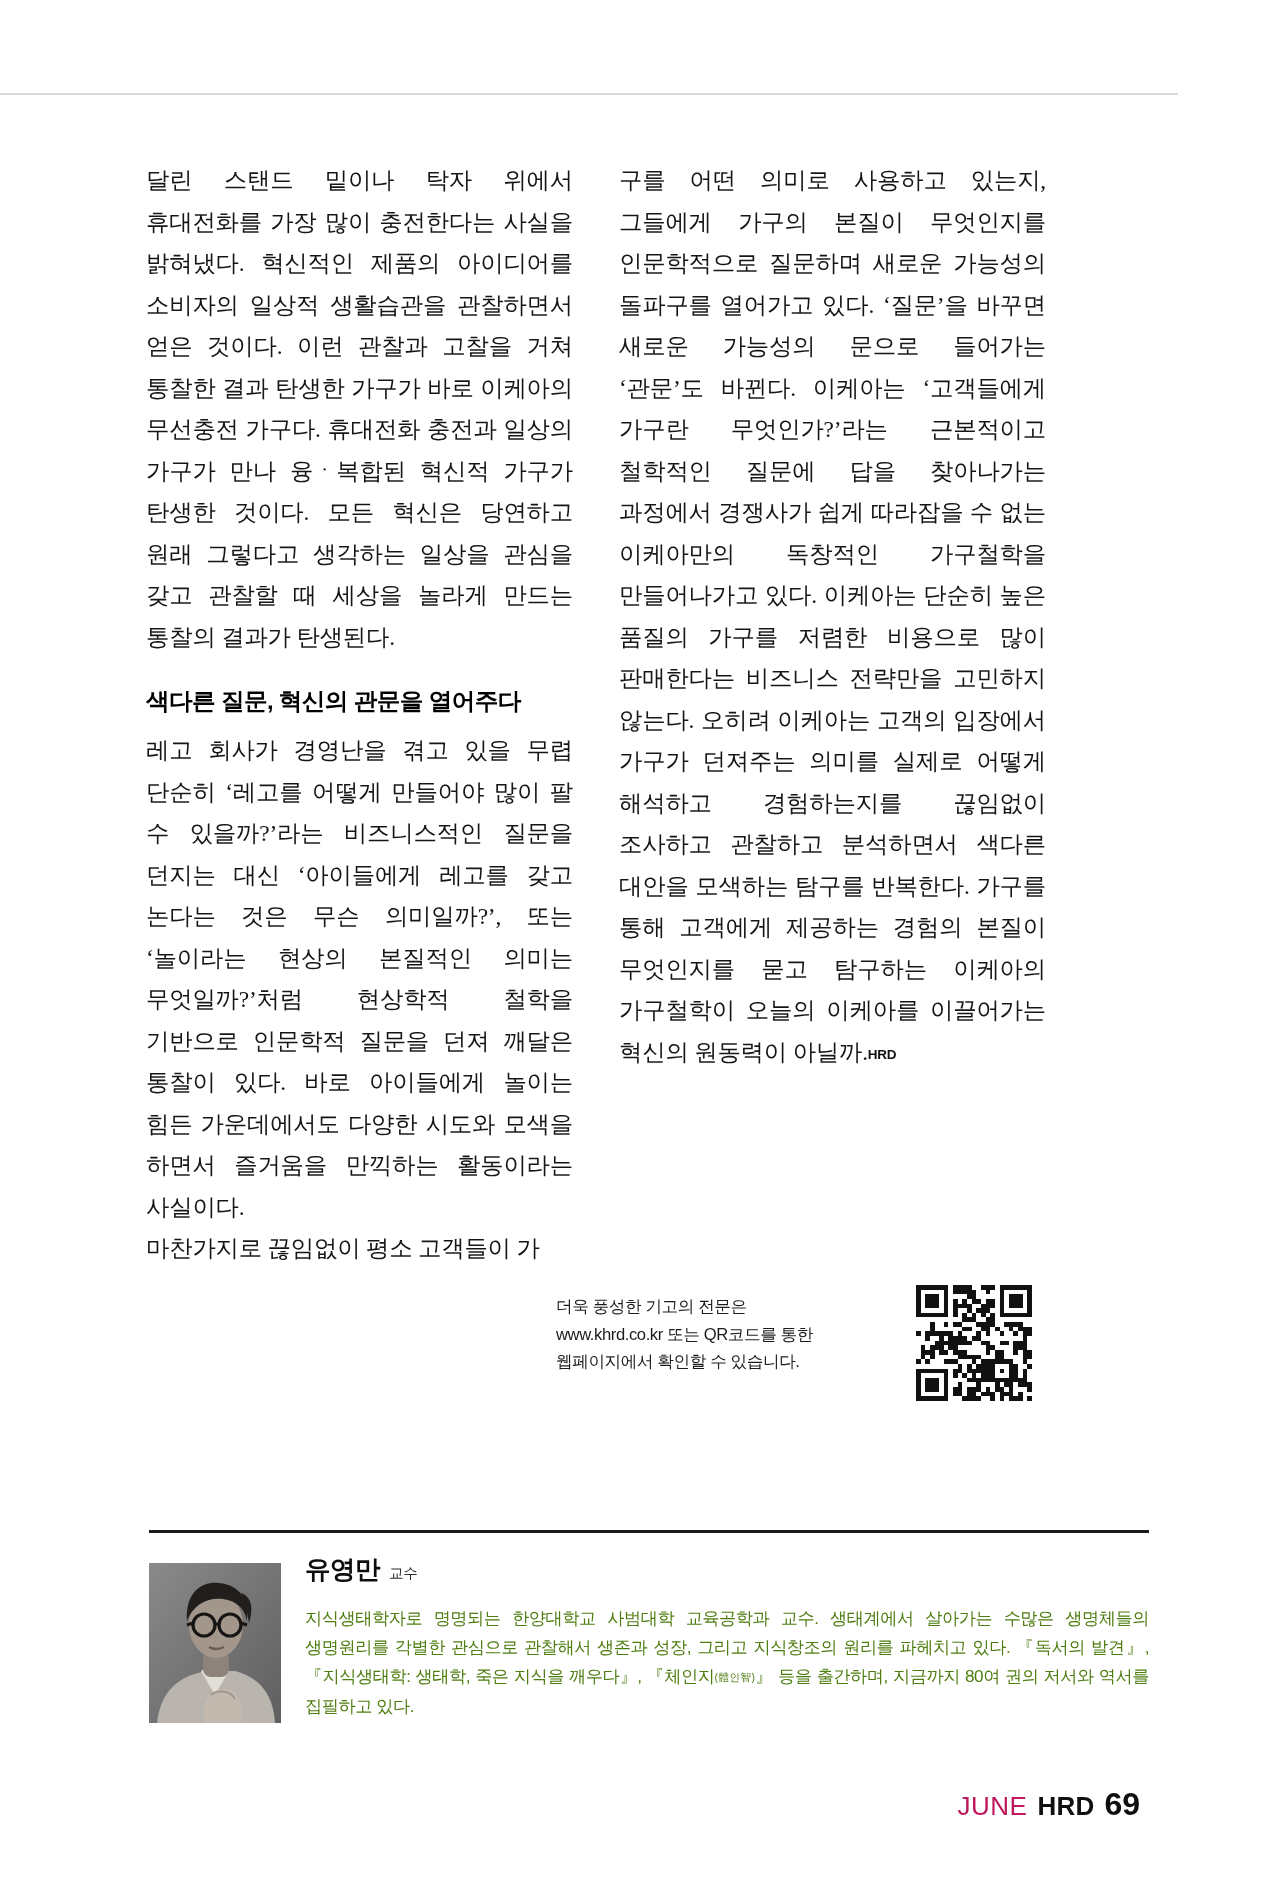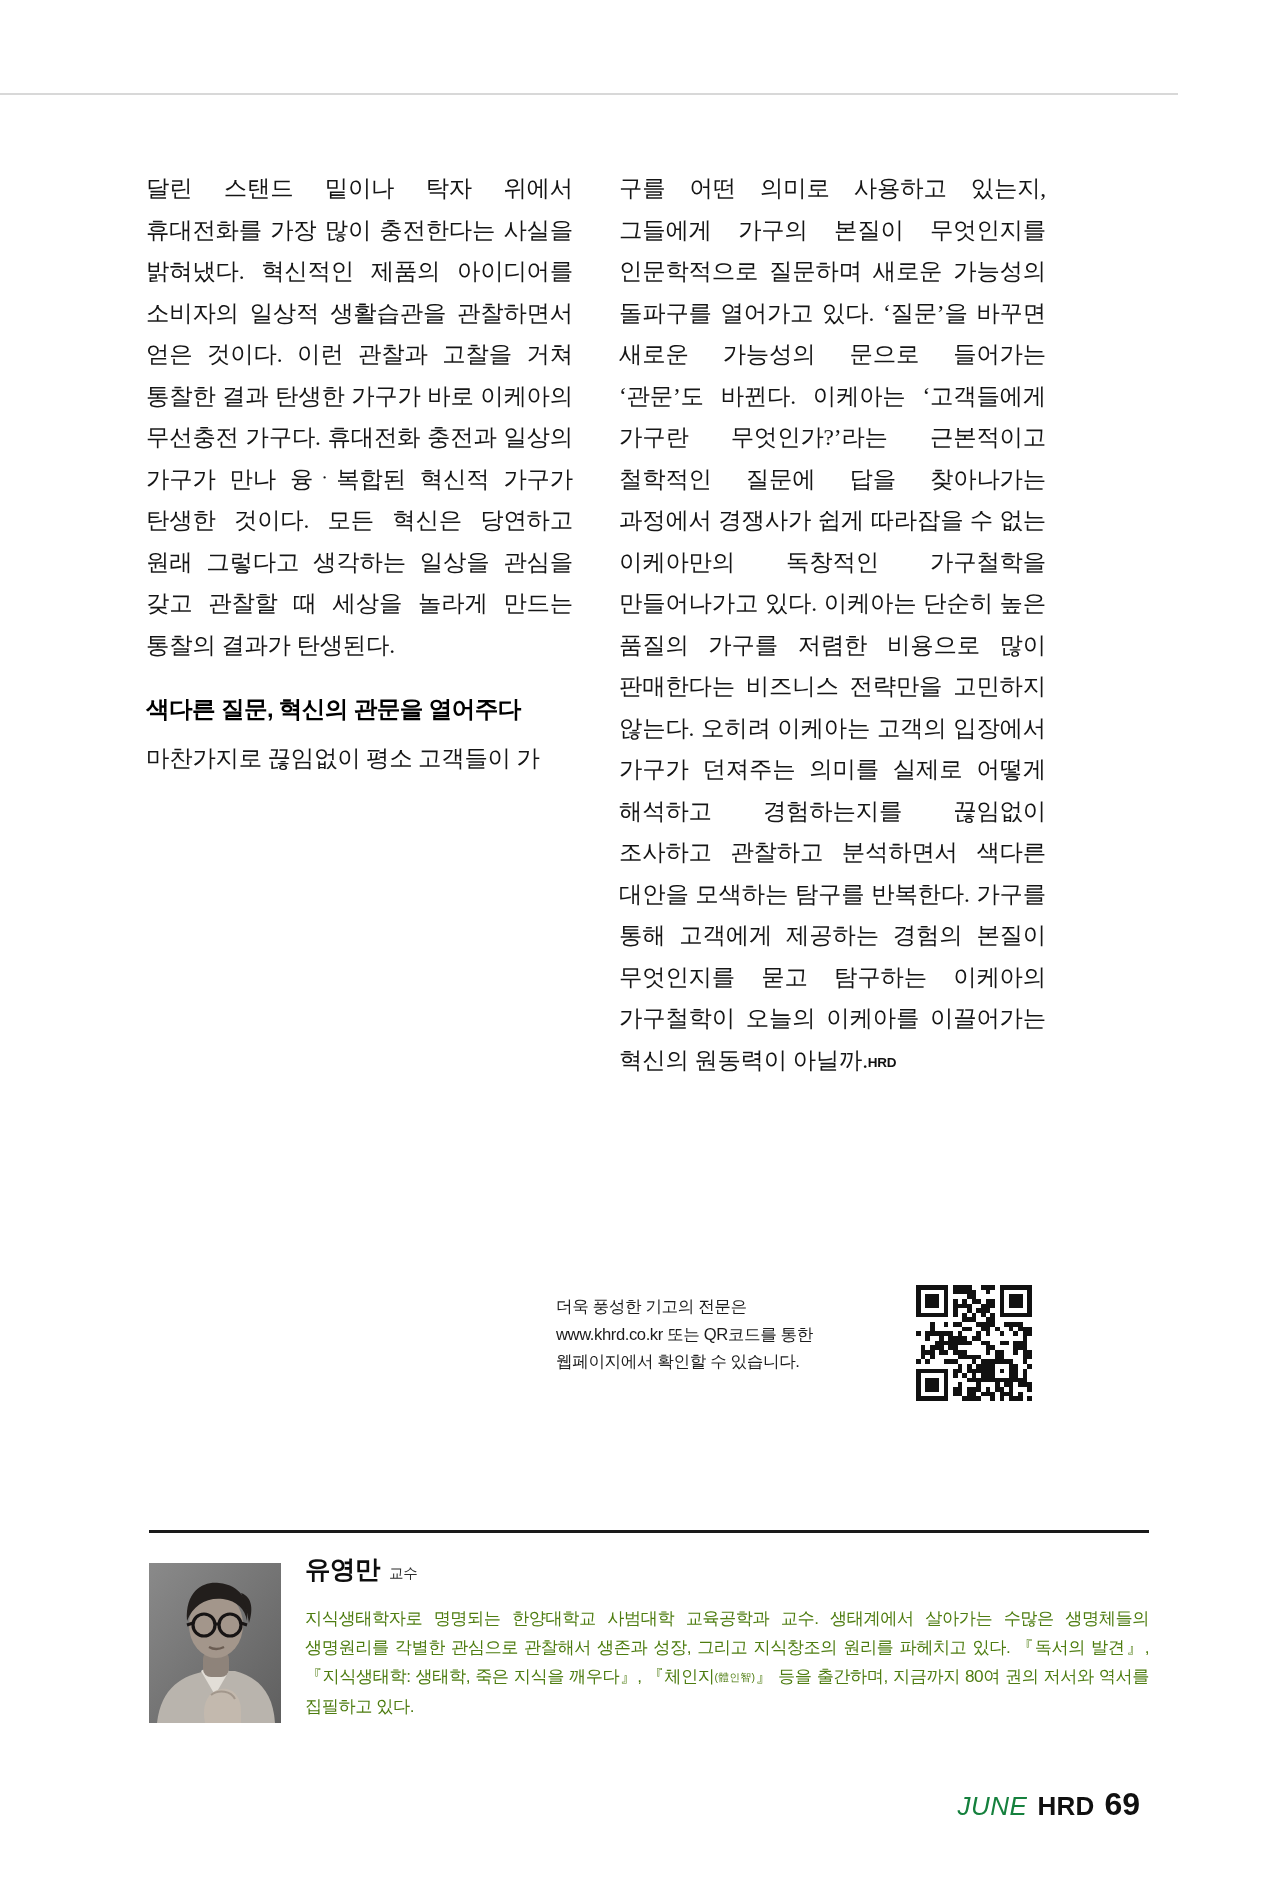--- a/index.html
+++ b/index.html
@@ -41,21 +41,21 @@
     width: 427px;
   }
 
   .para {
     font-family: "Liberation Serif", "DejaVu Serif", serif;
     font-size: 23.4px;
     line-height: 41.5px;
     text-align: justify;
     text-justify: inter-character;
     letter-spacing: -0.2px;
-    margin: 8px 0 0 0;
+    margin: 0 0 0 0;
     word-break: keep-all;
     color: #151515;
   }
   .para + .para { margin-top: 0; }
 
   .section-head {
     font-family: "Liberation Sans", "DejaVu Sans", sans-serif;
     font-weight: bold;
     font-size: 23.6px;
     line-height: 34px;
@@ -175,23 +175,22 @@
     right: 140px;
     top: 1786px;
     display: flex;
     align-items: baseline;
     gap: 10px;
     font-family: "Liberation Sans", "DejaVu Sans", sans-serif;
   }
   .footer-month {
     font-size: 26px;
     letter-spacing: 0.5px;
-    color: #15803d;
+    color: #be185d;
     font-weight: normal;
-    font-style: italic;
   }
   .footer-brand {
     font-size: 26px;
     font-weight: bold;
     letter-spacing: 0.2px;
     color: #101010;
   }
   .footer-page {
     font-size: 32px;
     font-weight: bold;
@@ -204,20 +203,21 @@
 
 <div class="top-rule"></div>
 
 <div class="article">
 
   <div class="column">
     <p class="para">달린 스탠드 밑이나 탁자 위에서 휴대전화를 가장 많이 충전한다는 사실을 밝혀냈다. 혁신적인 제품의 아이디어를 소비자의 일상적 생활습관을 관찰하면서 얻은 것이다. 이런 관찰과 고찰을 거쳐 통찰한 결과 탄생한 가구가 바로 이케아의 무선충전 가구다. 휴대전화 충전과 일상의 가구가 만나 융ㆍ복합된 혁신적 가구가 탄생한 것이다. 모든 혁신은 당연하고 원래 그렇다고 생각하는 일상을 관심을 갖고 관찰할 때 세상을 놀라게 만드는 통찰의 결과가 탄생된다.</p>
 
     <h2 class="section-head">색다른 질문, 혁신의 관문을 열어주다</h2>
 
+    <p class="para">레고 회사가 경영난을 겪고 있을 무렵 단순히 ‘레고를 어떻게 만들어야 많이 팔 수 있을까?’라는 비즈니스적인 질문을 던지는 대신 ‘아이들에게 레고를 갖고 논다는 것은 무슨 의미일까?’, 또는 ‘놀이라는 현상의 본질적인 의미는 무엇일까?’처럼 현상학적 철학을 기반으로 인문학적 질문을 던져 깨달은 통찰이 있다. 바로 아이들에게 놀이는 힘든 가운데에서도 다양한 시도와 모색을 하면서 즐거움을 만끽하는 활동이라는 사실이다.</p>
 
     <p class="para">마찬가지로 끊임없이 평소 고객들이 가</p>
   </div>
 
   <div class="column">
     <p class="para"><span>구를 어떤 의미로 사용하고 있는지, 그들에게 가구의 본질이 무엇인지를 인문학적으로 질문하며 새로운 가능성의 돌파구를 열어가고 있다. ‘질문’을 바꾸면 새로운 가능성의 문으로 들어가는 ‘관문’도 바뀐다. 이케아는 ‘고객들에게 가구란 무엇인가?’라는 근본적이고 철학적인 질문에 답을 찾아나가는 과정에서 경쟁사가 쉽게 따라잡을 수 없는 이케아만의 독창적인 가구철학을 만들어나가고 있다. 이케아는 단순히 높은 품질의 가구를 저렴한 비용으로 많이 판매한다는 비즈니스 전략만을 고민하지 않는다. 오히려 이케아는 고객의 입장에서 가구가 던져주는 의미를 실제로 어떻게 해석하고 경험하는지를 끊임없이 조사하고 관찰하고 분석하면서 색다른 대안을 모색하는 탐구를 반복한다. 가구를 통해 고객에게 제공하는 경험의 본질이 무엇인지를 묻고 탐구하는 이케아의 가구철학이 오늘의 이케아를 이끌어가는 혁신의 원동력이 아닐까.</span><span class="endmark">HRD</span></p>
   </div>
 
 </div>
 

